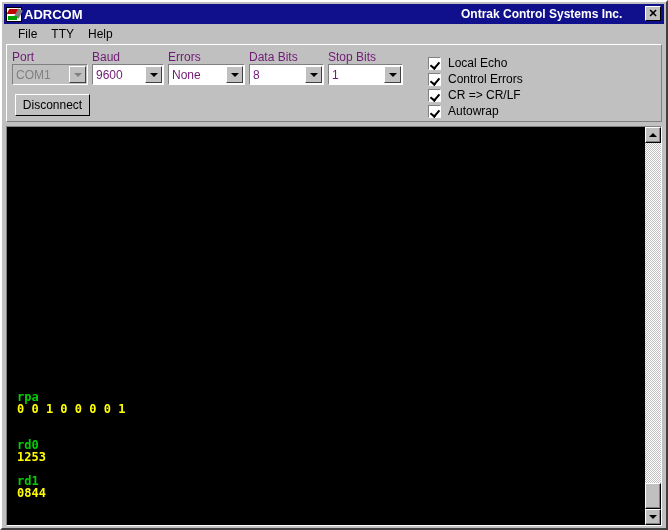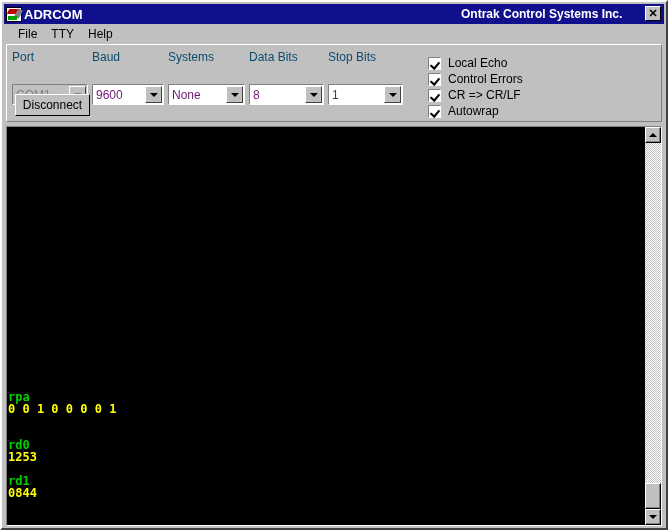--- a/index.html
+++ b/index.html
@@ -137,23 +137,23 @@
     background: #c0c0c0;
     border-left: 1px solid #ffffff;
     border-top: 1px solid #ffffff;
     border-right: 1px solid #808080;
     border-bottom: 1px solid #808080;
     box-sizing: border-box;
   }
   .field-group { position: absolute; }
   .field-label {
     font-size: 12px;
-    color: #0c4a6e;
-    white-space: nowrap;
-    margin-bottom: 20px;
+    color: #701a75;
+    white-space: nowrap;
+    margin-bottom: 0;
   }
   .combo {
     position: relative;
     height: 21px;
     background: #ffffff;
     border-left: 1px solid #808080;
     border-top: 1px solid #808080;
     border-right: 1px solid #ffffff;
     border-bottom: 1px solid #ffffff;
     box-sizing: border-box;
@@ -261,21 +261,21 @@
   .terminal {
     position: absolute;
     left: 0; top: 0;
     width: 640px; height: 398px;
     background: #000000;
     overflow: hidden;
     font-family: "DejaVu Sans Mono", monospace;
     font-size: 12px;
     font-weight: bold;
     line-height: 12px;
-    padding-left: 1px;
+    padding-left: 10px;
     box-sizing: border-box;
   }
   .term-line {
     height: 12px;
     white-space: pre;
     letter-spacing: 0px;
   }
   .term-line.echo { color: #00d000; }
   .term-line.resp { color: #ffff00; }
   .term-line.blank { color: transparent; }
@@ -392,21 +392,21 @@
       <div class="field-label">Baud</div>
       <div class="combo">
         <div class="combo-value">9600</div>
         <div class="combo-arrow">
             <div class="tri-down"></div>
           </div>
       </div>
     </div>
 
     <div class="field-group" style="left:161px; top:5px; width:77px;">
-      <div class="field-label">Systems</div>
+      <div class="field-label">Errors</div>
       <div class="combo">
         <div class="combo-value">None</div>
         <div class="combo-arrow">
             <div class="tri-down"></div>
           </div>
       </div>
     </div>
 
     <div class="field-group" style="left:242px; top:5px; width:75px;">
       <div class="field-label">Data Bits</div>

